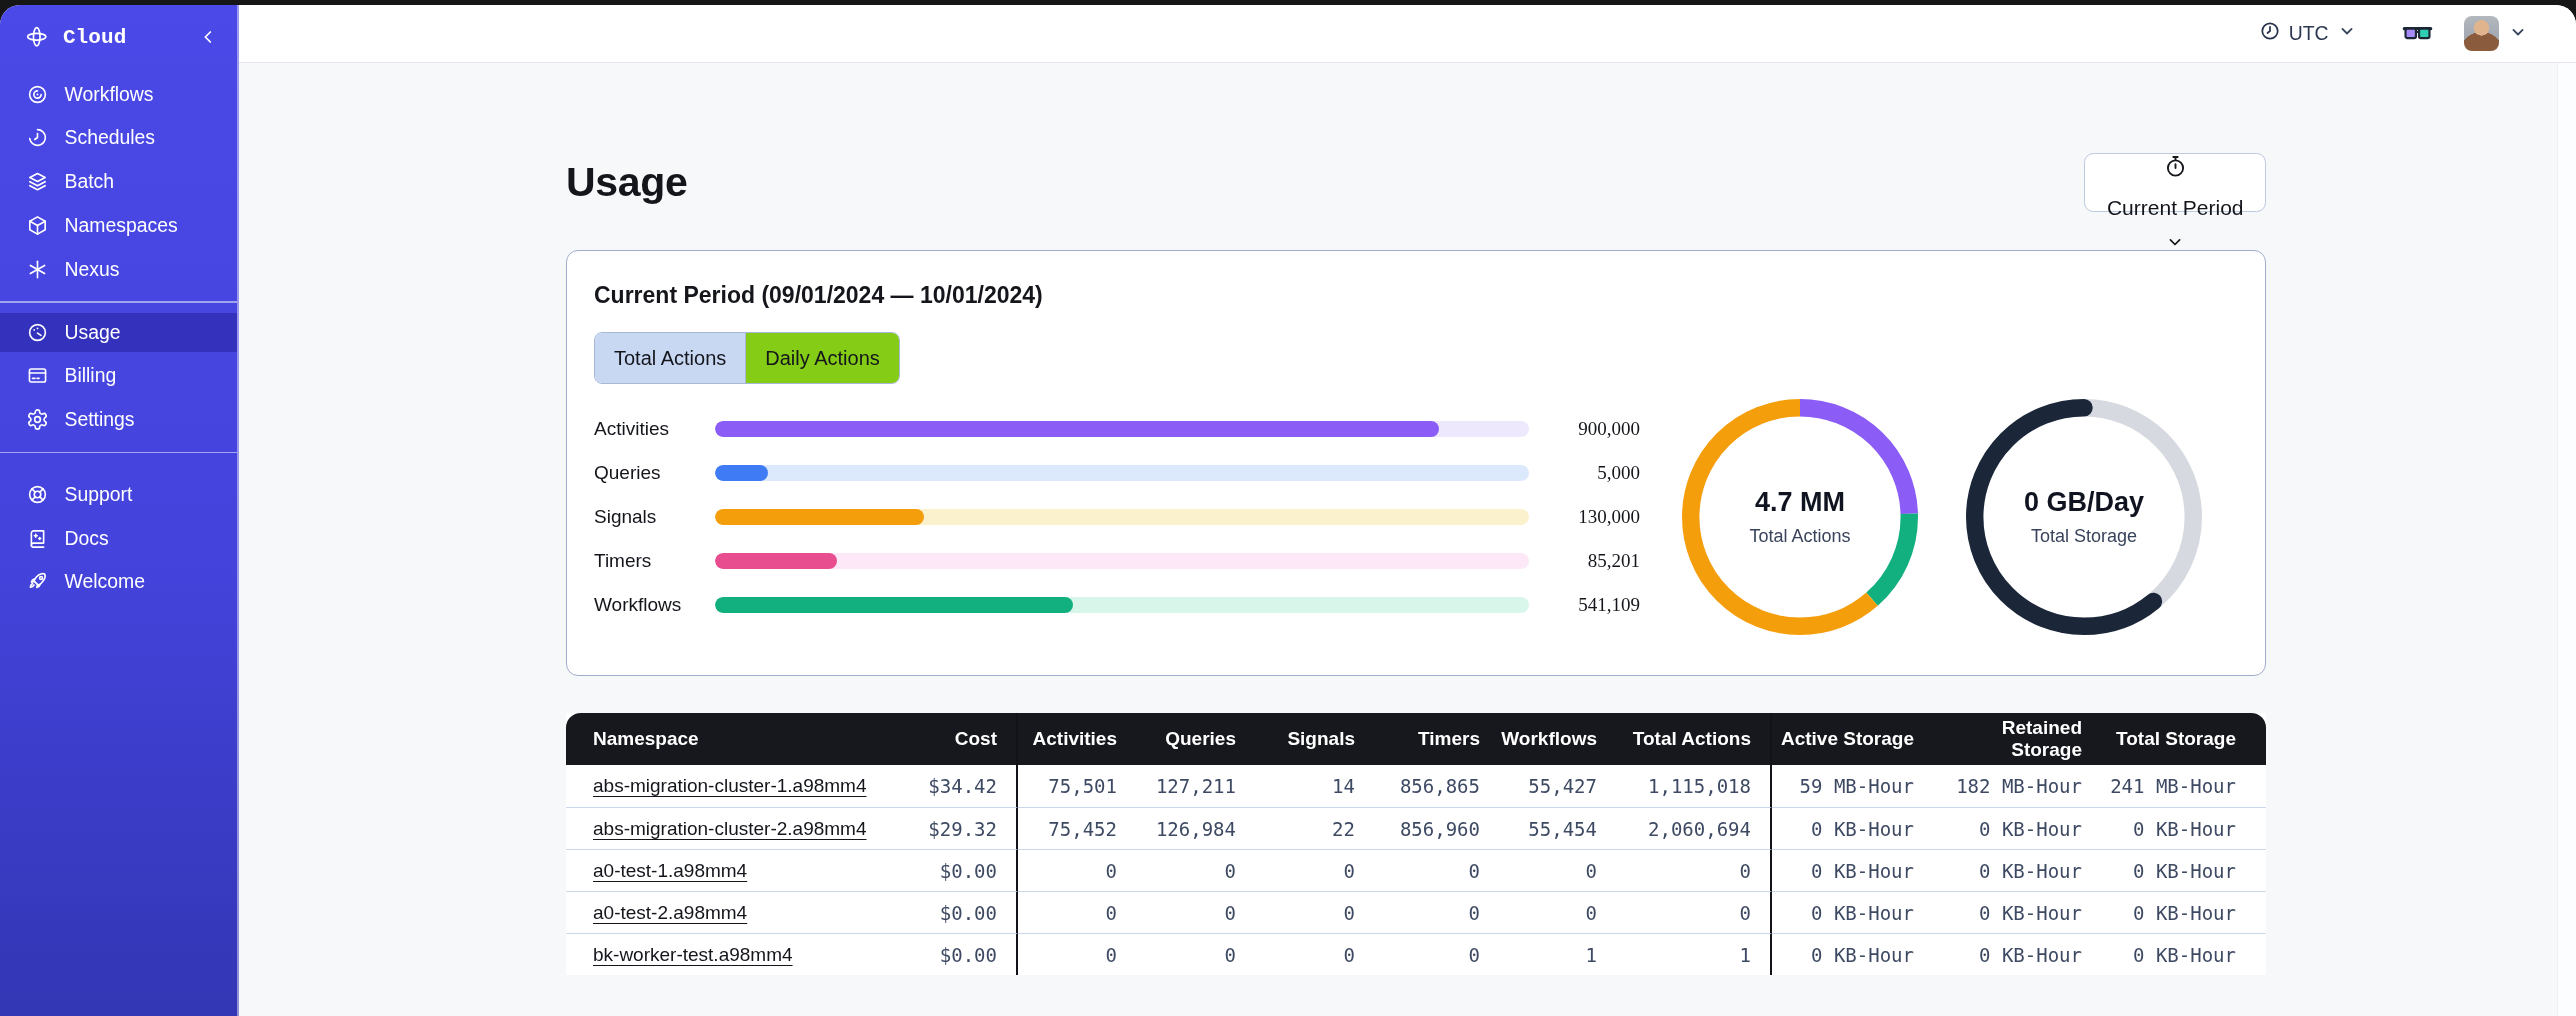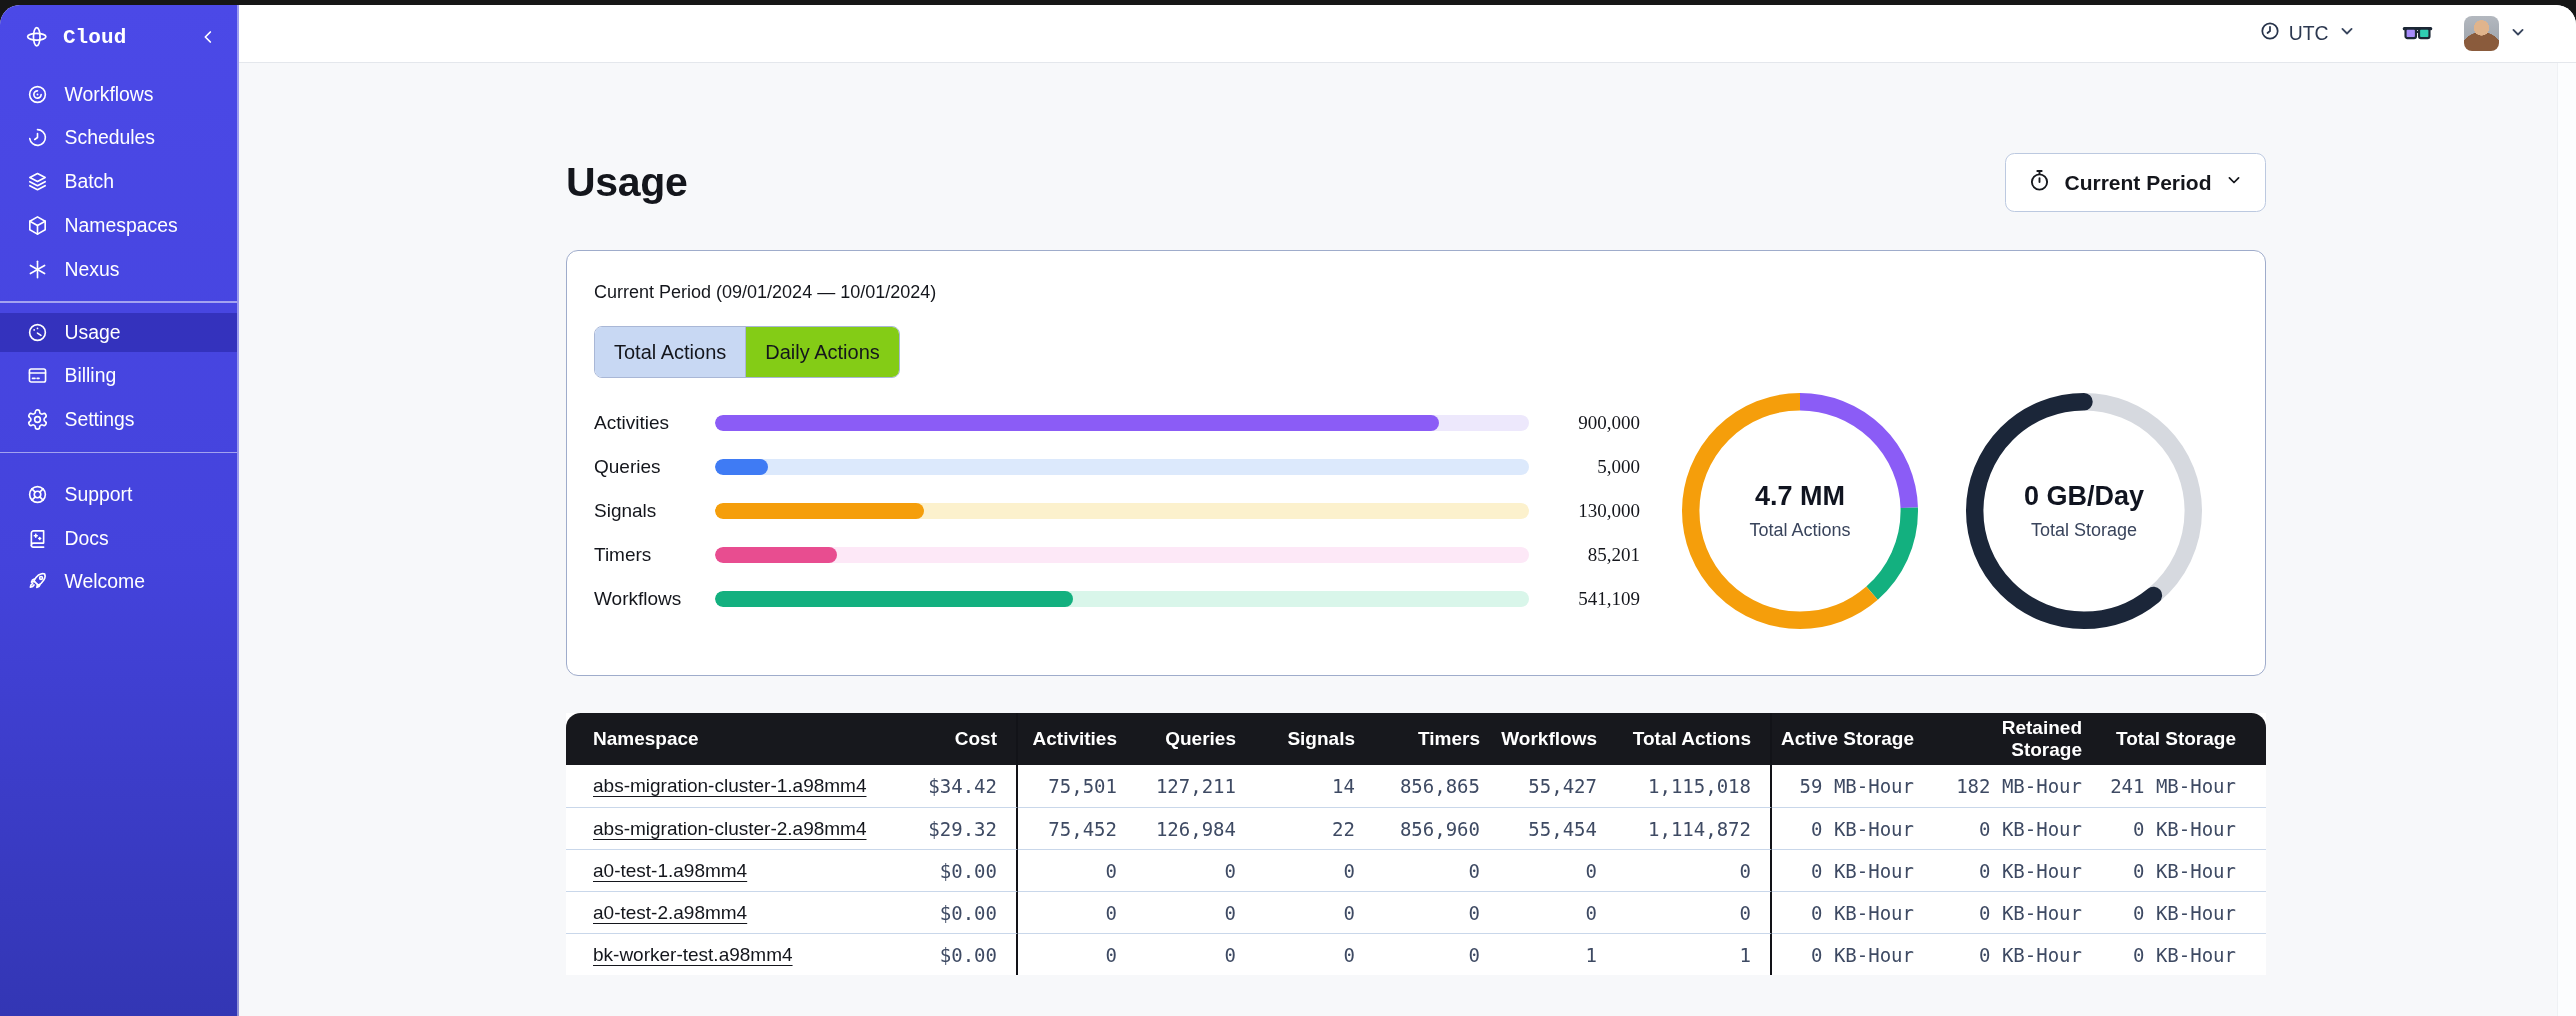--- a/index.html
+++ b/index.html
@@ -54,29 +54,29 @@
   }
   .acct-chev { background:none; border:0; padding:0; margin-left:9.4px; cursor:pointer; }
   .scrollarea { flex:1; position:relative; overflow:hidden; background:#F7F8FA; }
   .scrollbar-strip { position:absolute; right:0; top:0; bottom:0; width:19px; background:#FCFDFE; border-left:1.3px solid #EFF1F4; }
   .content { width:1700px; margin-left:327px; padding-top:90px; }
   .title-row { display:flex; align-items:center; justify-content:space-between; }
   .page-title { font-size:41px; font-weight:600; margin:0; color:#14161C; letter-spacing:-0.3px; }
   .period-btn {
     display:flex; align-items:center; gap:12px; height:59px; padding:0 21.5px;
     background:#fff; border:1.3px solid #BCC9E0; border-radius:9.4px;
-    font-size:21px; font-weight:700; color:#14161C; font-family:inherit; cursor:pointer;
+    font-size:21px; font-weight:400; color:#14161C; font-family:inherit; cursor:pointer;flex-direction:column;
   }
   .period-btn .sw { width:25px; height:25px; }
   
   .card {
     margin-top:38px; height:426px; background:#fff;
     border:1.3px solid #9FACCB; border-radius:12px; padding:31px 27px 0 27px;
   }
-  .card-title { margin:0; font-size:18px; font-weight:400; color:#14161C; }
+  .card-title { margin:0; font-size:23px; font-weight:700; color:#14161C; }
   .tabs { display:inline-flex; margin-top:23px; border:1.3px solid #A9B7D6; border-radius:8px; overflow:hidden; background:#fff; }
   .tab { font-size:20px; font-weight:500; padding:0 19px; height:50px; display:flex; align-items:center; background:#84cc16; border:0; color:#14161C; font-family:inherit; cursor:pointer; }
   .tab + .tab { border-left:1.3px solid #A9B7D6; }
   .tab.selected { background:#C8D8F3; }
   .chart-row { display:flex; align-items:center; margin-top:14.8px; }
   .bars { width:1046px; display:flex; flex-direction:column; gap:22px; }
   .bar-row { display:grid; grid-template-columns:121px 1fr 111px; align-items:center; }
   .bar-label { font-size:19px; color:#14161C; }
   .bar-track { height:15.4px; border-radius:8px; position:relative; overflow:hidden; }
   .bar-fill { position:absolute; left:0; top:0; bottom:0; border-radius:8px; }
@@ -447,21 +447,21 @@
                 </tr>
 
                 <tr>
                   <td class="left"><a class="ns-link">abs-migration-cluster-2.a98mm4</a></td>
                   <td class="num divider-r">$29.32</td>
                   <td class="num">75,452</td>
                   <td class="num">126,984</td>
                   <td class="num">22</td>
                   <td class="num">856,960</td>
                   <td class="num">55,454</td>
-                  <td class="num divider-r">1,114,872</td>
+                  <td class="num divider-r">2,060,694</td>
                   <td class="num">0 KB-Hour</td>
                   <td class="num">0 KB-Hour</td>
                   <td class="num">0 KB-Hour</td>
                 </tr>
 
 
                 <tr>
                   <td class="left"><a class="ns-link">a0-test-1.a98mm4</a></td>
                   <td class="num divider-r">$0.00</td>
                   <td class="num">0</td>

